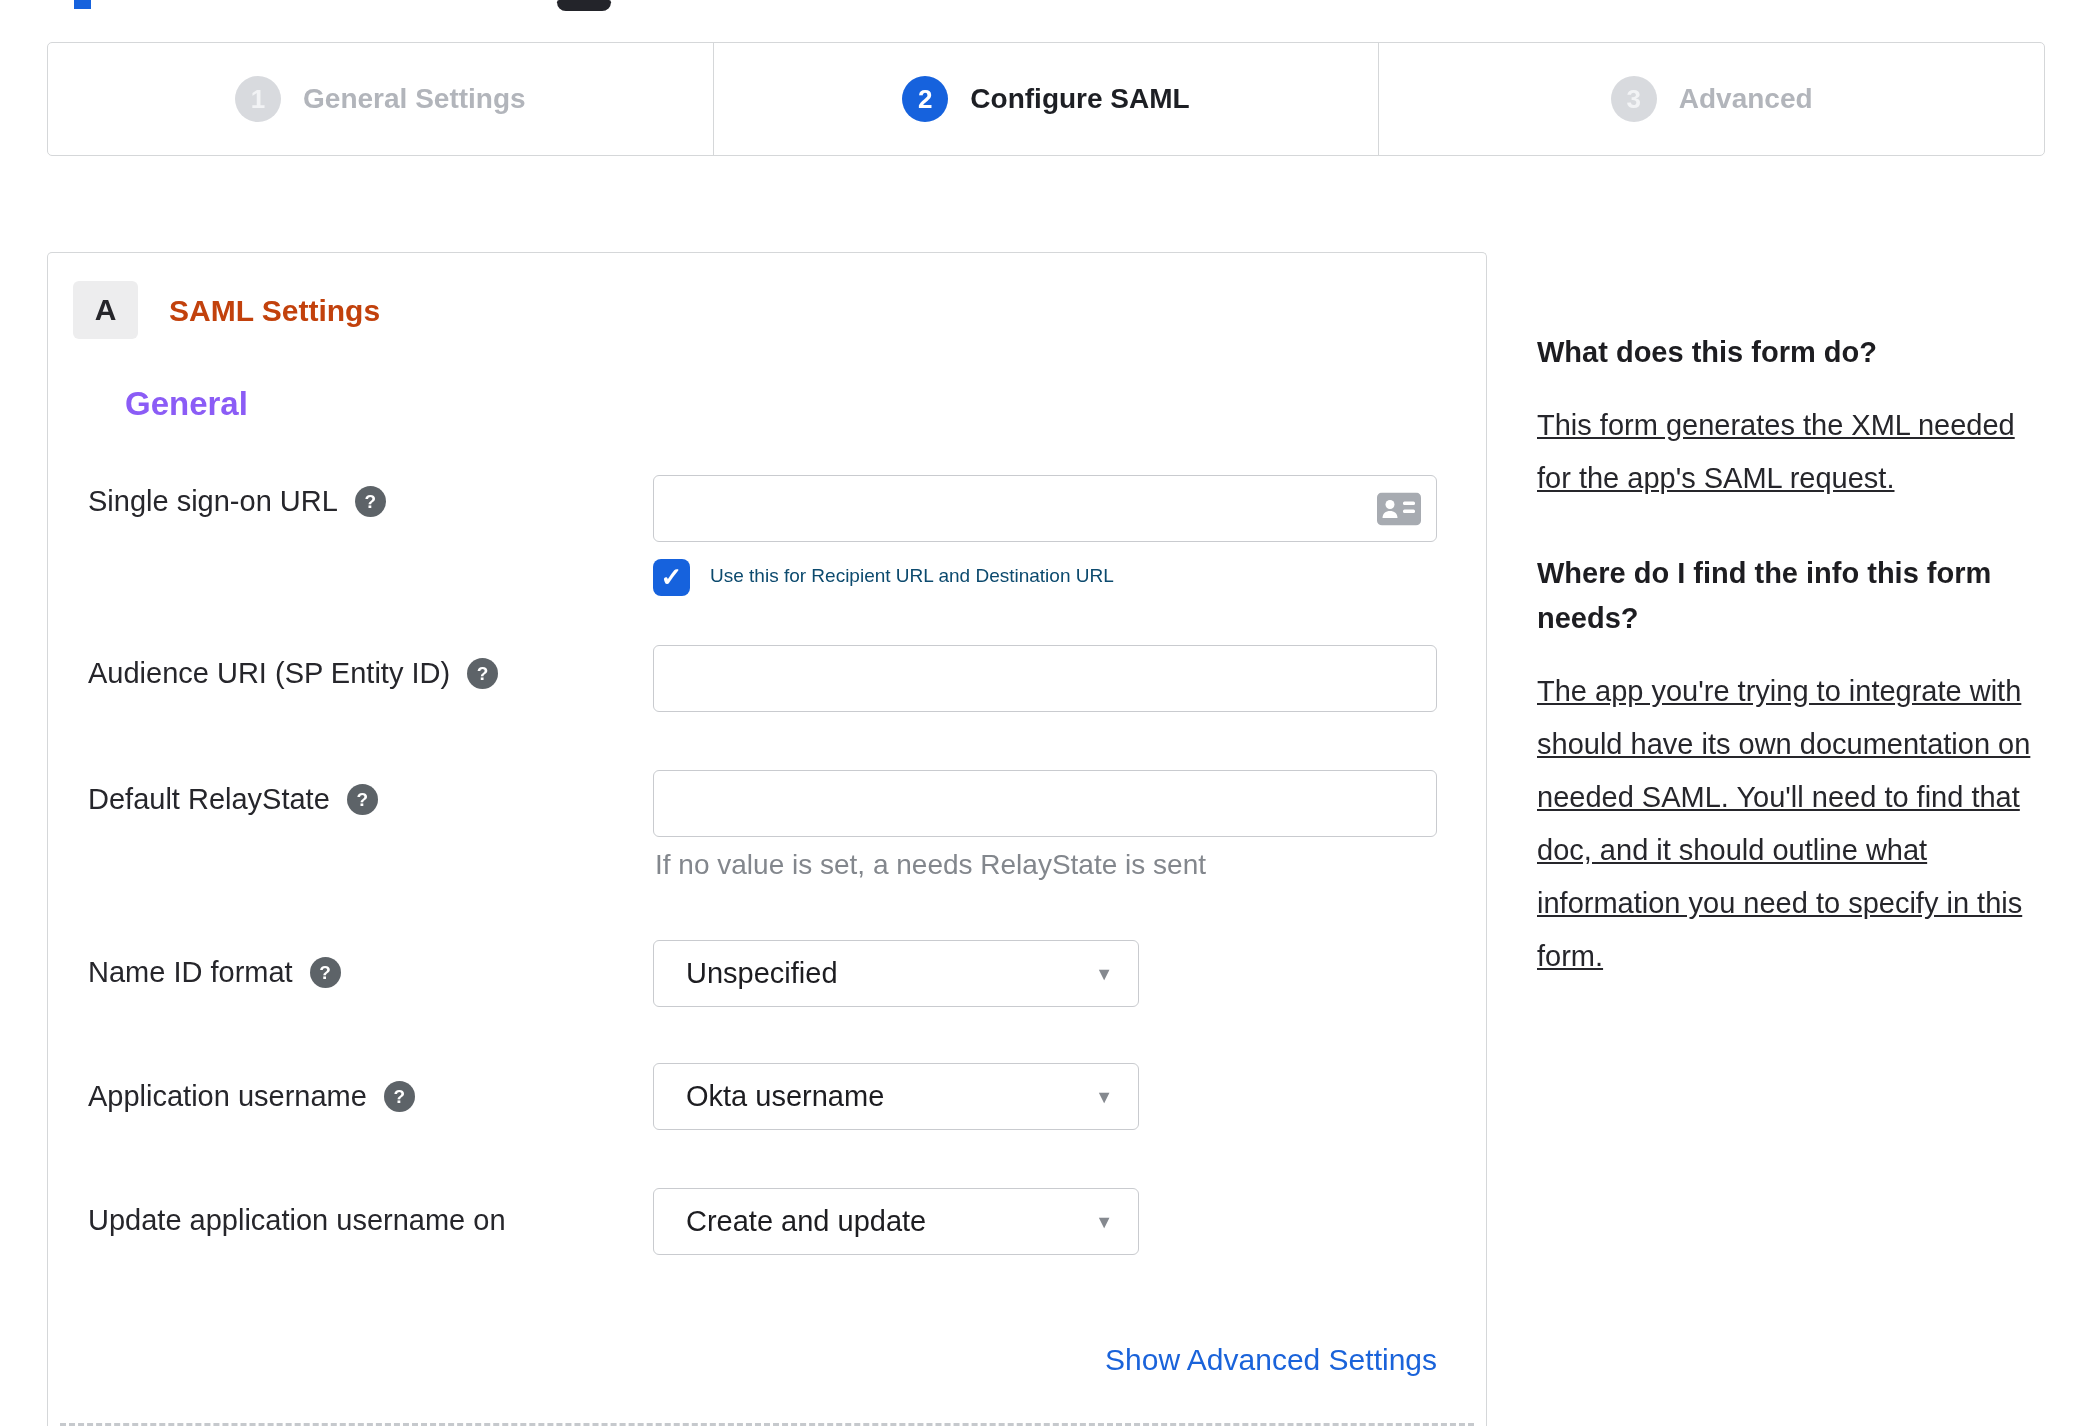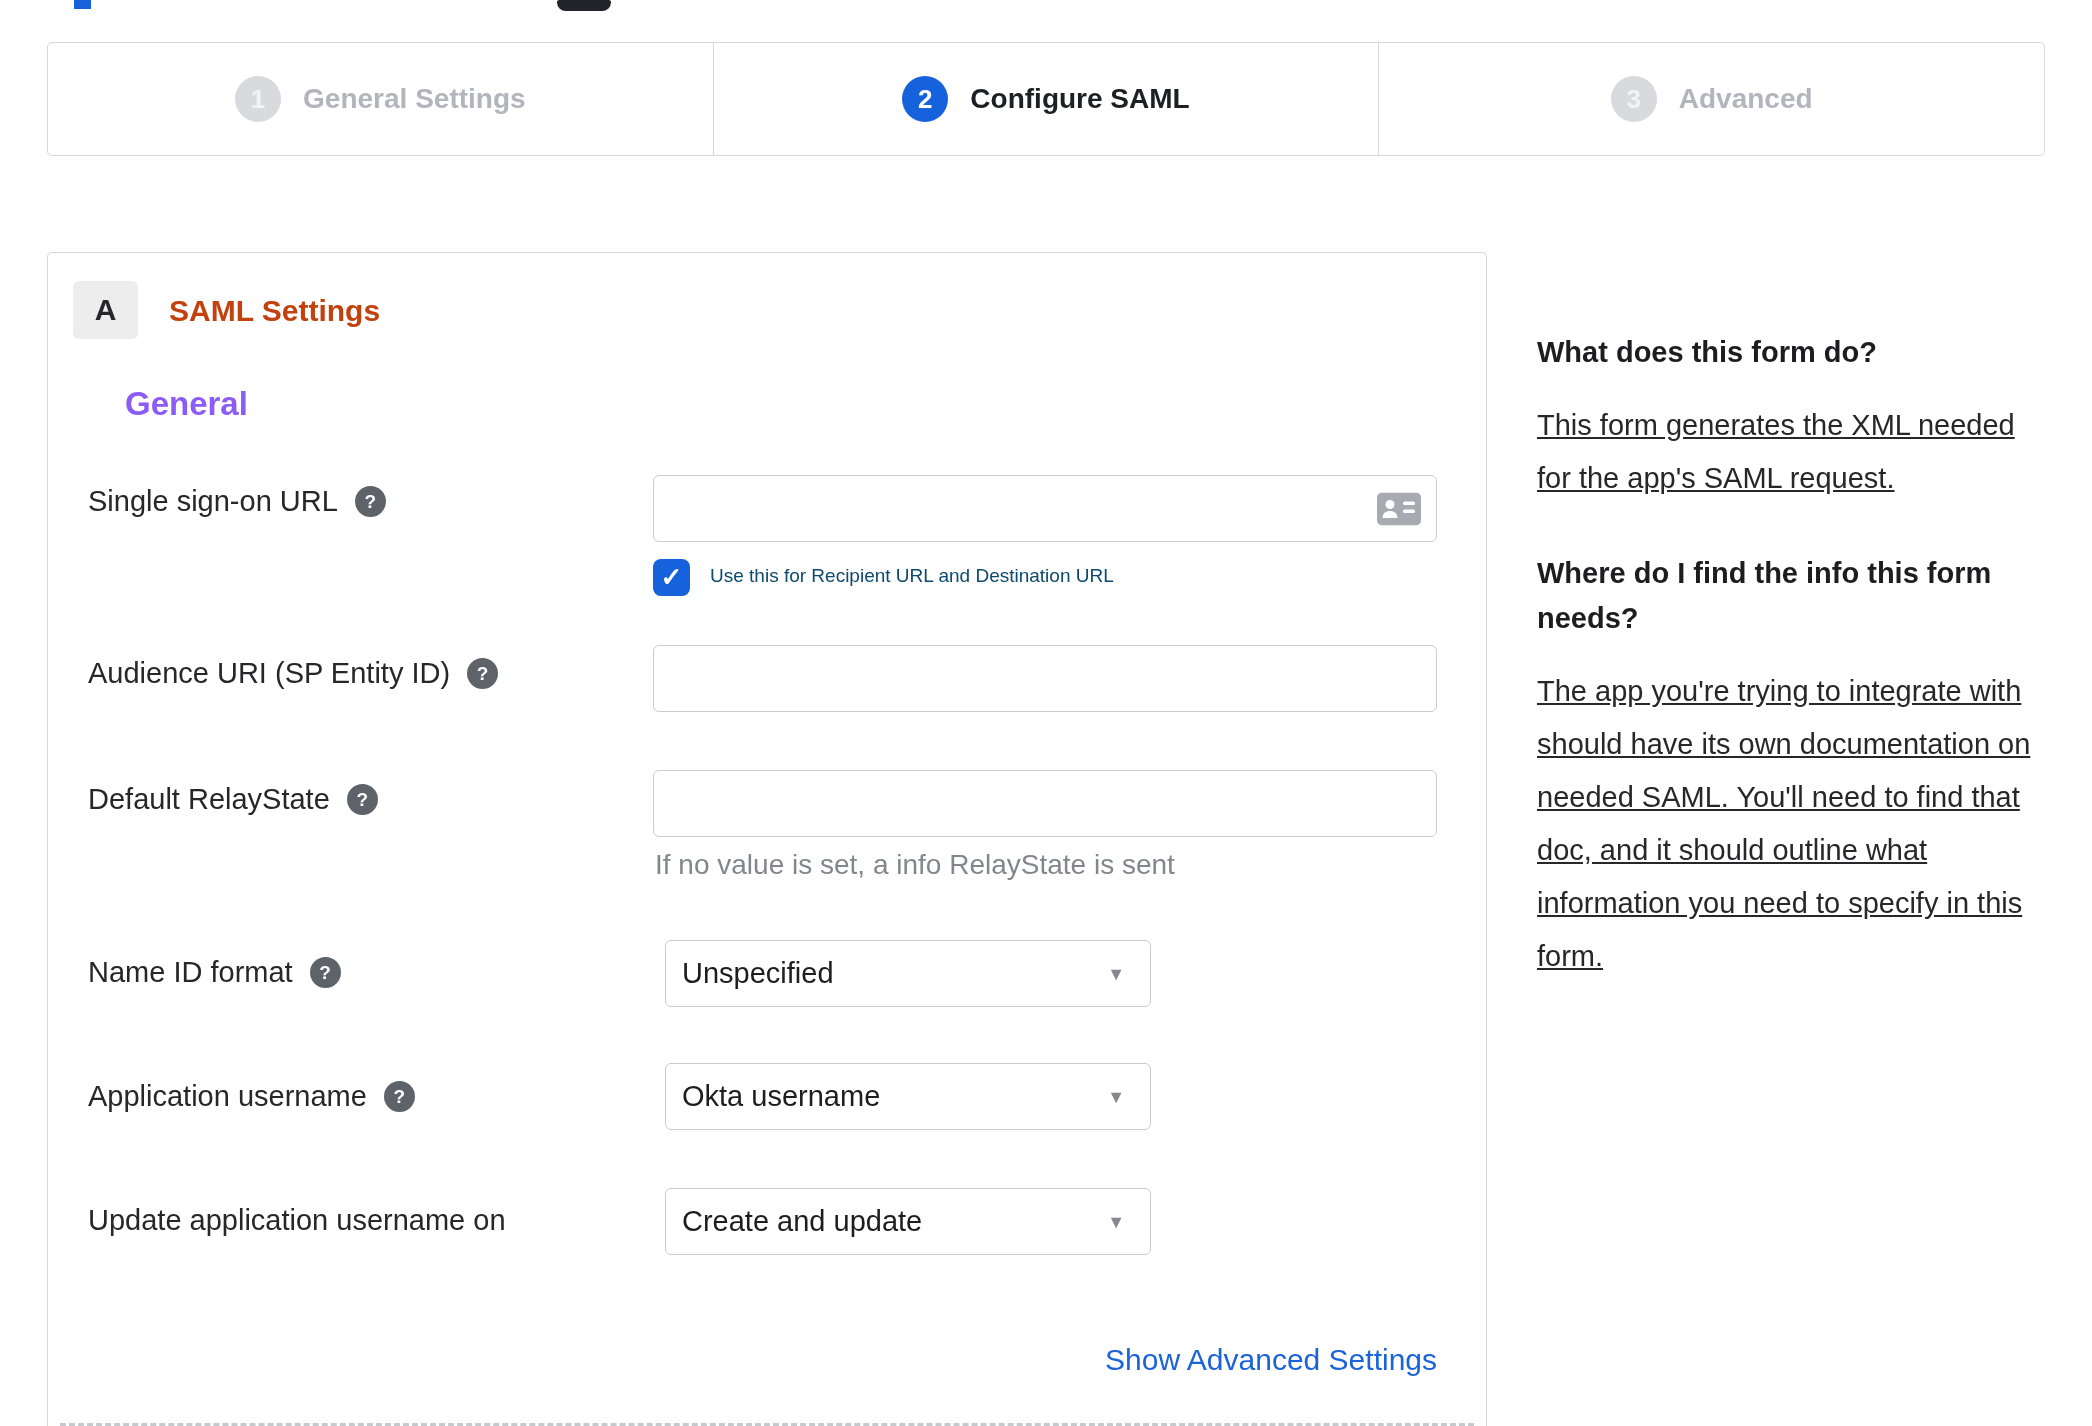--- a/index.html
+++ b/index.html
@@ -86,21 +86,21 @@
     color: #fff; font-size: 26px; font-weight: 700; cursor: pointer;
   }
   .checkbox-label { position: absolute; left: 662px; font-size: 19px; color: #0c4a6e; }
 
   .helper-text { position: absolute; left: 607px; font-size: 28px; color: #83878d; }
 
   .select {
     position: absolute; left: 605px; width: 486px; height: 67px;
     background: #fff; border: 1px solid #c9cbcf; border-radius: 6px;
     display: flex; align-items: center;
-    padding: 0 60px 0 16px; font-size: 29px; color: #1d1d21; cursor: pointer; margin-left: 12px;
+    padding: 0 60px 0 32px; font-size: 29px; color: #1d1d21; cursor: pointer;
   }
   .caret {
     position: absolute; right: 25px; top: 50%; transform: translateY(-50%);
     font-size: 18px; color: #85898f;
   }
 
   .advanced-link {
     position: absolute; left: 605px; top: 1090px; width: 784px;
     text-align: right; font-size: 30px; font-weight: 500;
     color: #1a63da; cursor: pointer; text-decoration: none;
@@ -171,21 +171,21 @@
     <input class="text-input" type="text" value="" style="">
   </div>
 
   <div class="field-label" style="top:530px">
     <span>Default RelayState</span>
     <span class="help-icon">?</span>
   </div>
   <div class="input-wrap plain" style="top:517px">
     <input class="text-input" type="text" value="" style="">
   </div>
-  <div class="helper-text" style="top:596px">If no value is set, a info RelayState is sent</div>
+  <div class="helper-text" style="top:596px">If no value is set, a needs RelayState is sent</div>
 
   <div class="field-label" style="top:703px">
     <span>Name ID format</span>
     <span class="help-icon">?</span>
   </div>
   <div class="select" style="top:687px">
     <span>Unspecified</span>
     <span class="caret">▼</span>
   </div>
 

